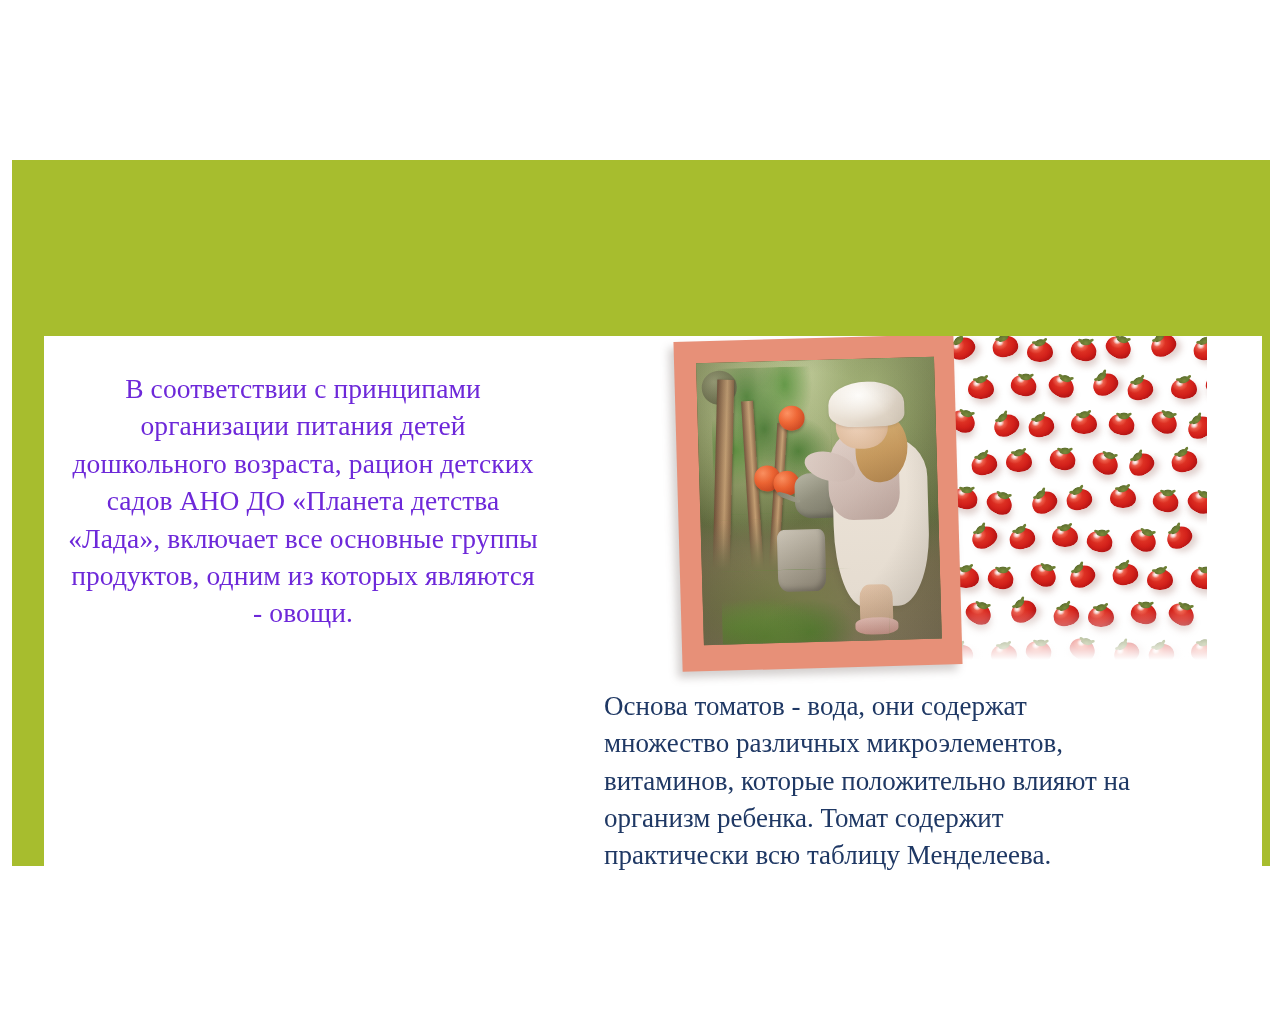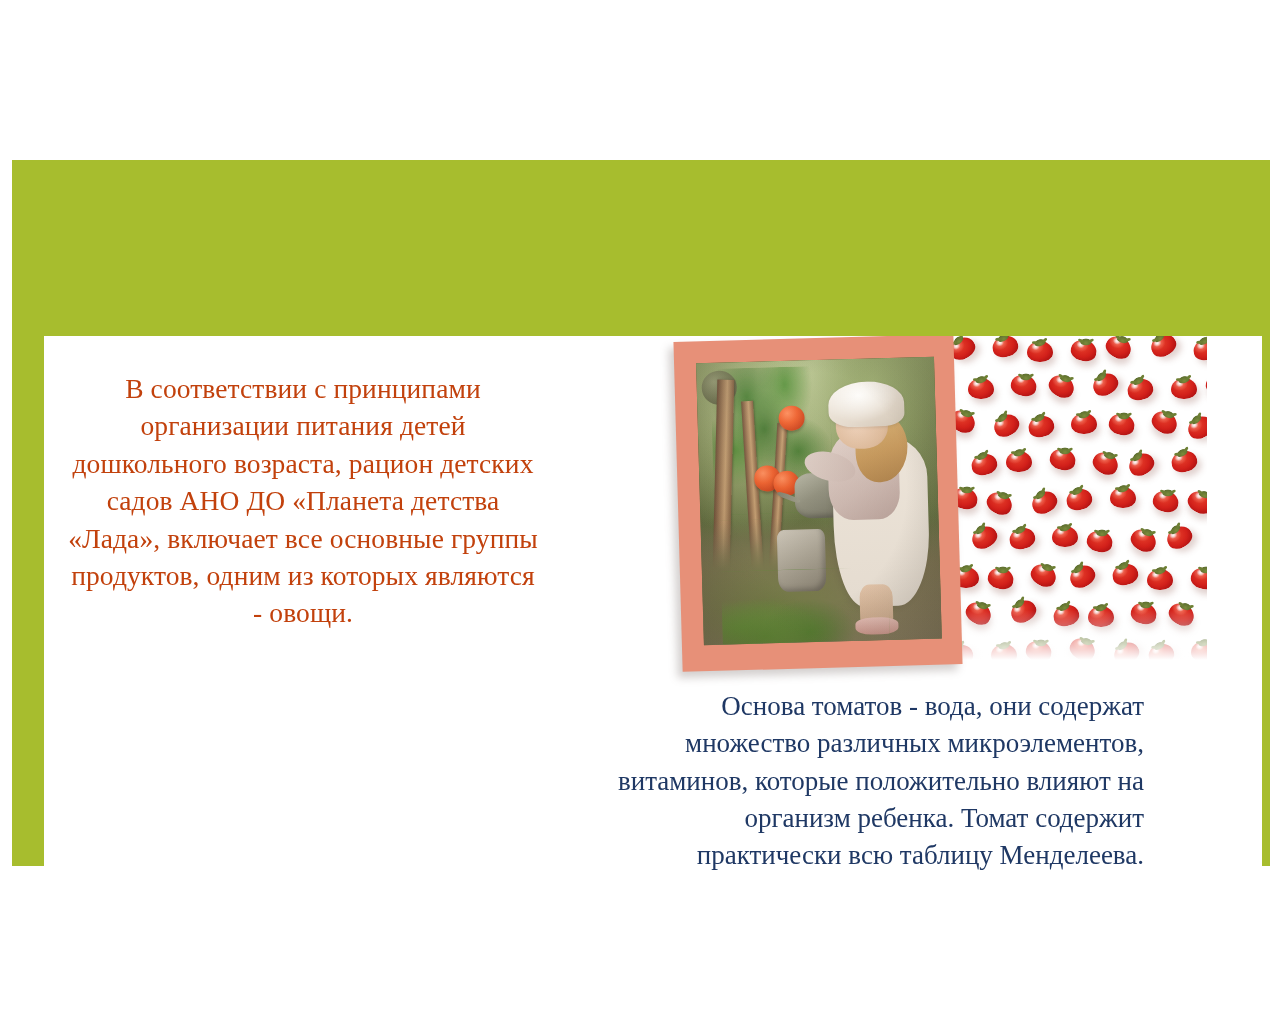--- a/index.html
+++ b/index.html
@@ -48,21 +48,21 @@
   .left-col {
     position: absolute;
     left: 24px;
     top: 34px;
     width: 470px;
   }
 
   .intro-paragraph {
     margin: 0;
     text-align: center;
-    color: #c2410c;
+    color: #6d28d9;
     font-family: "Liberation Serif", "DejaVu Serif", serif;
     font-size: 27.5px;
     line-height: 1.36;
     letter-spacing: 0.1px;
   }
 
   .headline {
     position: absolute;
     left: 18px;
     top: 368px;
@@ -82,21 +82,21 @@
        1px 1px 0 rgba(190, 20, 0, 0.28);
   }
 
   
   .right-paragraph {
     position: absolute;
     left: 560px;
     top: 352px;
     width: 540px;
     margin: 0;
-    text-align: right;
+    text-align: left;
     color: #1f3864;
     font-family: "Liberation Serif", "DejaVu Serif", serif;
     font-size: 27px;
     line-height: 1.38;
   }
 
   
   .tomato-pattern {
     position: absolute;
     left: 905px;

